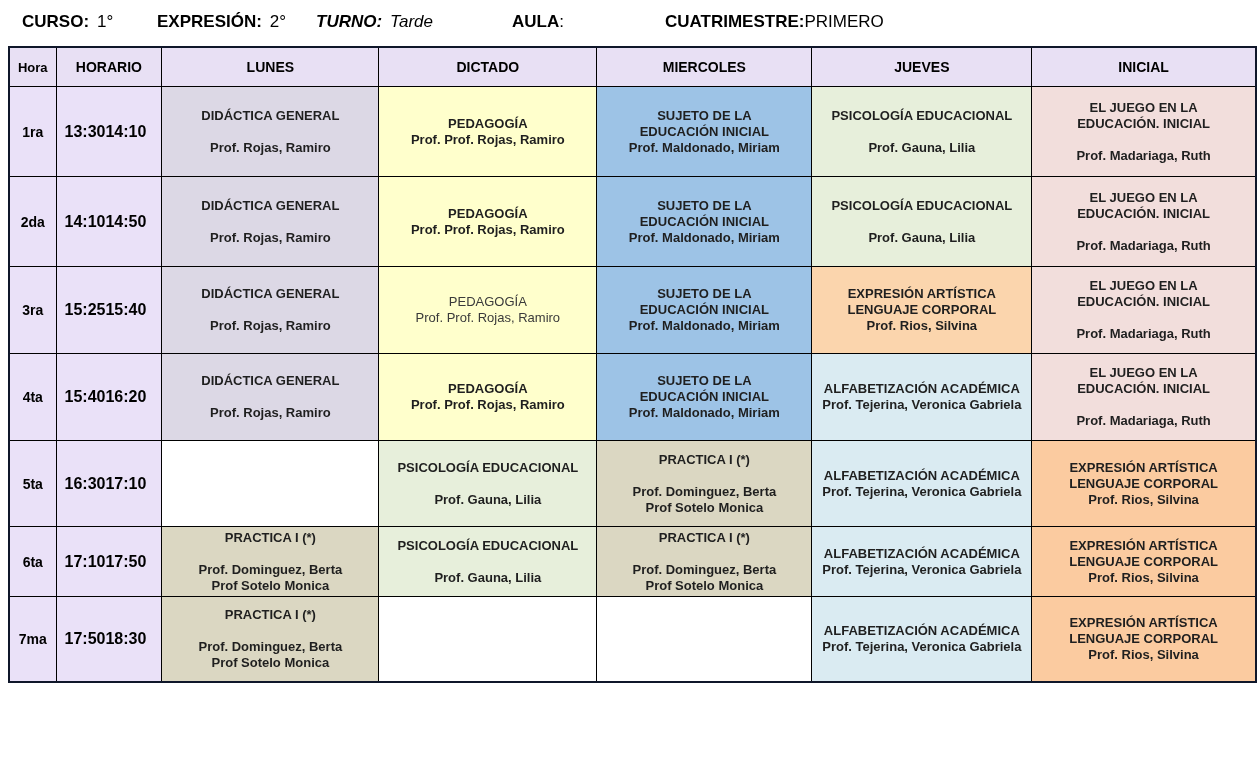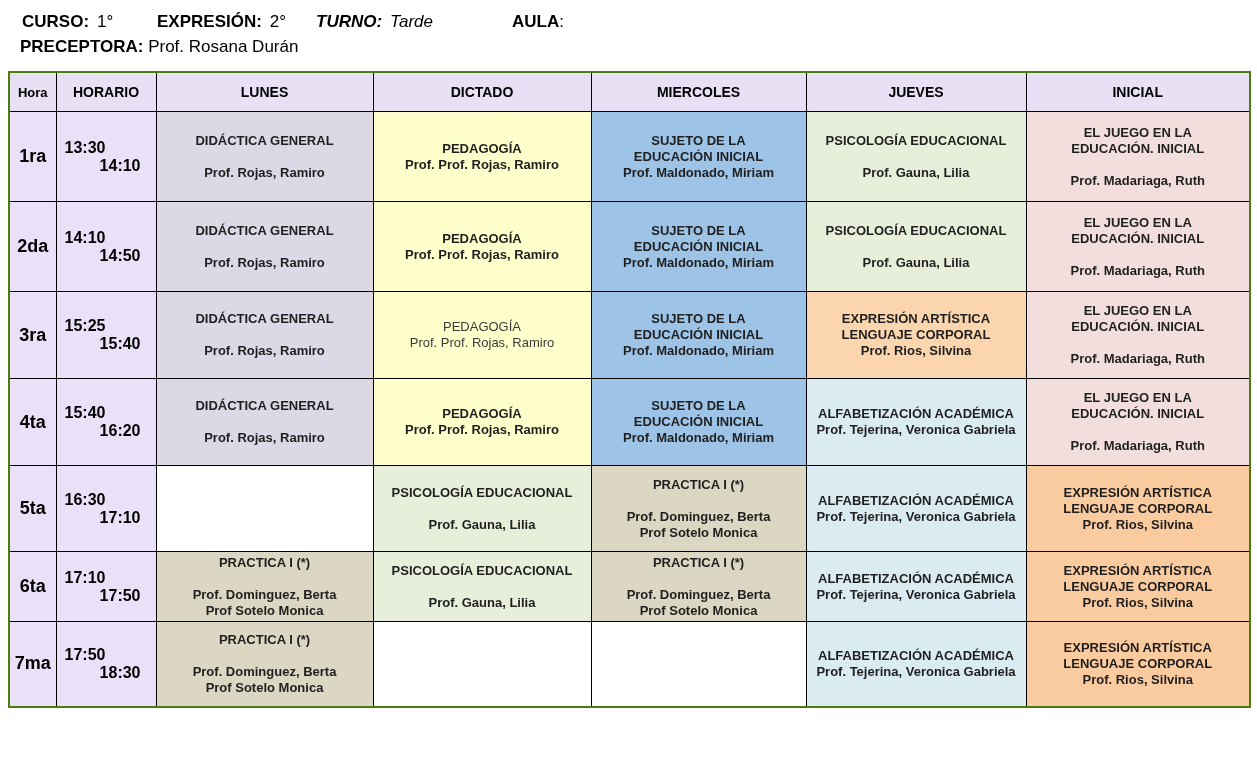--- a/index.html
+++ b/index.html
@@ -14,50 +14,50 @@
   .seg{position:absolute;top:0;}
   .seg .val{margin-left:8px;}
   .seg .val.tight{margin-left:0;}
   .seg-curso{left:2px;}
   .seg-division{left:137px;}
   .seg-turno{left:296px;font-style:italic;}
   .seg-aula{left:492px;}
   .seg-cuatrimestre{left:645px;}
 
   
-  table.tt{border-collapse:collapse;table-layout:fixed;margin:12px 0 0 8px;border:2px solid #4d7c0f;}
+  table.tt{border-collapse:collapse;table-layout:fixed;margin:12px 0 0 8px;border:2px solid #0f172a;}
   table.tt th, table.tt td{border:1px solid #000;padding:0;overflow:hidden;vertical-align:middle;}
   table.tt th{background:#E8E0F4;font-size:14px;font-weight:bold;height:38px;}
   table.tt th.th-hora{font-size:13px;}
-  td.rowlabel{background:#EAE1F8;text-align:center;font-weight:bold;font-size:18px;}
+  td.rowlabel{background:#EAE1F8;text-align:center;font-weight:bold;font-size:14px;}
   td.horario{background:#EAE1F8;}
-  td.horario .tw{display:flex;flex-direction:column;justify-content:space-between;height:100%;box-sizing:border-box;padding:8px 0;}
+  td.horario .tw{display:flex;flex-direction:row;justify-content:space-between;height:100%;box-sizing:border-box;padding:8px 0;}
   .t-start{font-weight:bold;font-size:16px;text-align:left;padding-left:8px;}
   .t-end{font-weight:bold;font-size:16px;text-align:right;padding-right:15px;}
   td.day{text-align:center;font-size:13px;font-weight:bold;color:#1f1f1f;line-height:16px;}
   td.day.reg{font-weight:normal;color:#3a3a3a;}
   td.day .line{min-height:16px;}
 
   .footnote{margin:5px 0 0 8px;font-size:15px;}
 </style>
 </head>
 <body>
 
 <div class="page">
 
   <div class="doc-header">
 
     <div class="hline rel">
       <span class="seg seg-curso"><span class="b">CURSO:</span><span class="val">1°</span></span>
       <span class="seg seg-division"><span class="b">EXPRESIÓN:</span><span class="val">2°</span></span>
       <span class="seg seg-turno"><span class="b">TURNO:</span><span class="val">Tarde</span></span>
       <span class="seg seg-aula"><span class="b">AULA</span><span class="val tight">:</span></span>
+      <span class="seg seg-cuatrimestre"><span class="b">CUATRIMESTRE:</span><span class="val tight">PRIMERO</span></span>
     </div>
 
-    <div class="hline"><span class="b">PRECEPTORA:</span><span> Prof. Rosana Durán</span></div>
   </div>
 
   <table class="tt">
     <colgroup>
       <col style="width:47px">
         <col style="width:100px">
         <col style="width:217px">
         <col style="width:218px">
         <col style="width:215px">
         <col style="width:220px">

